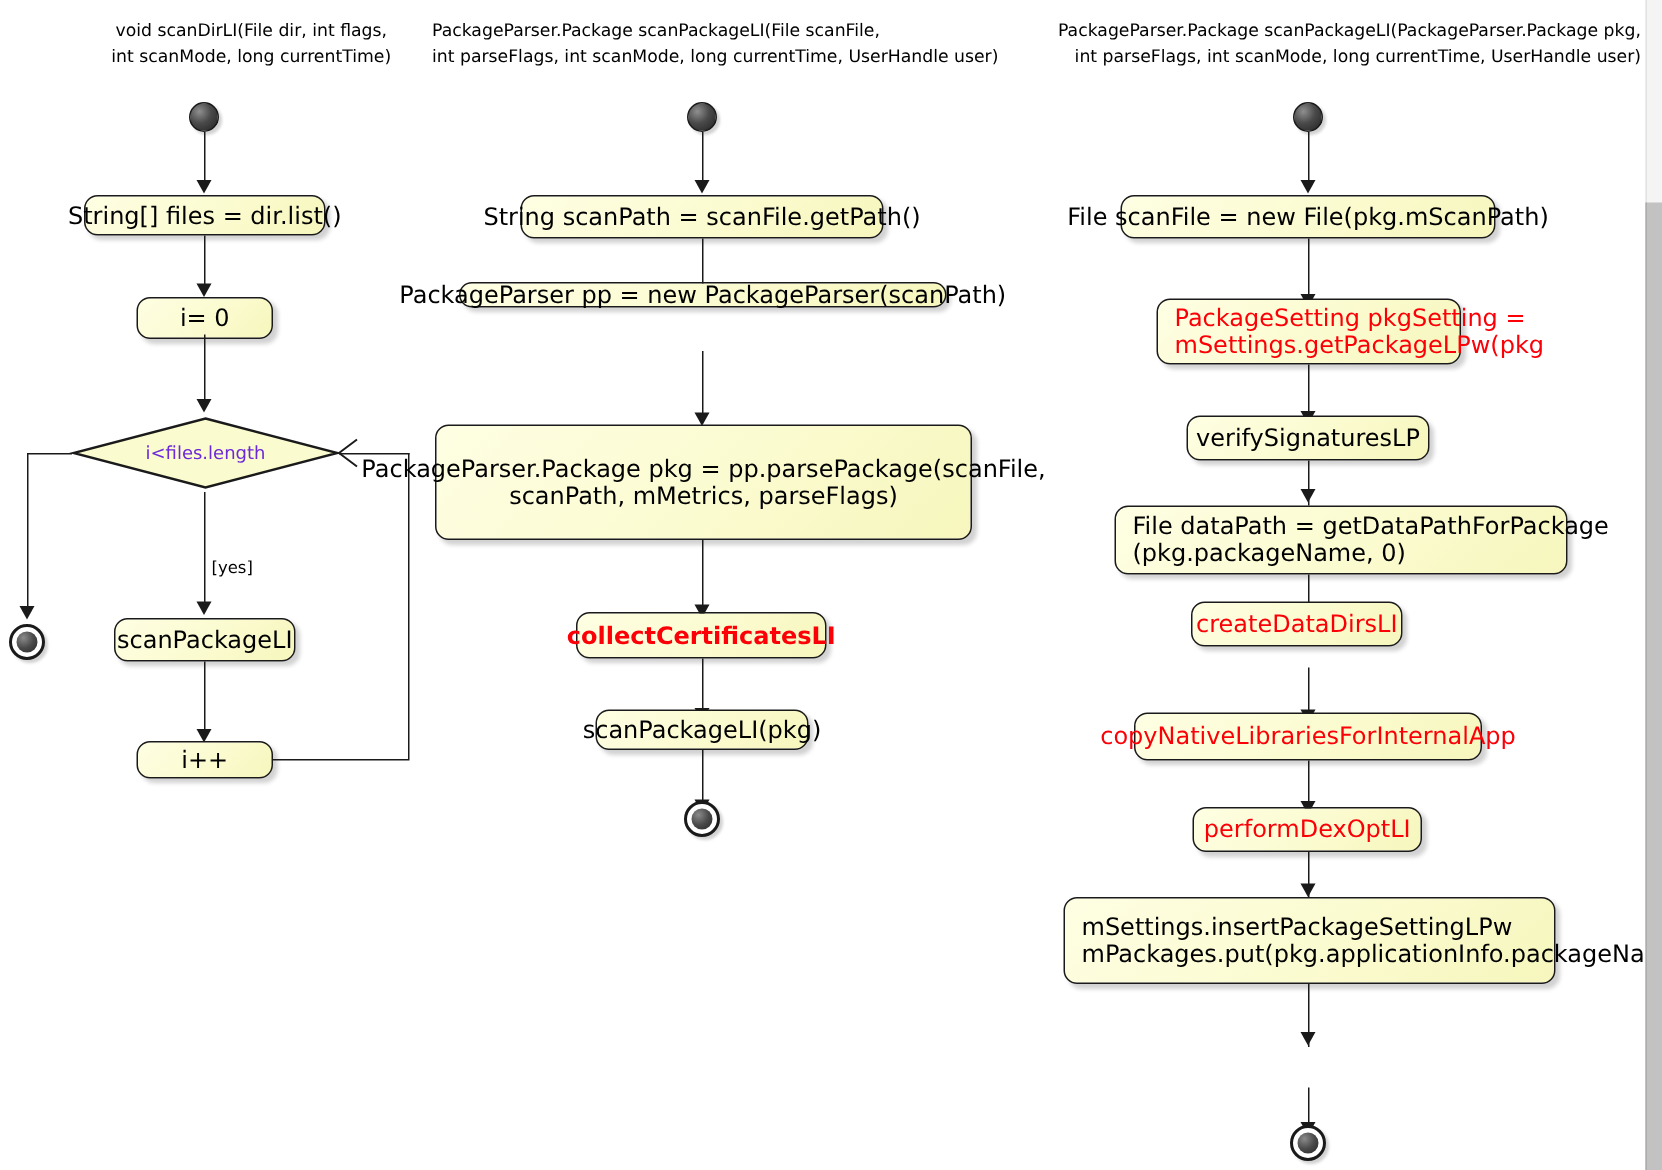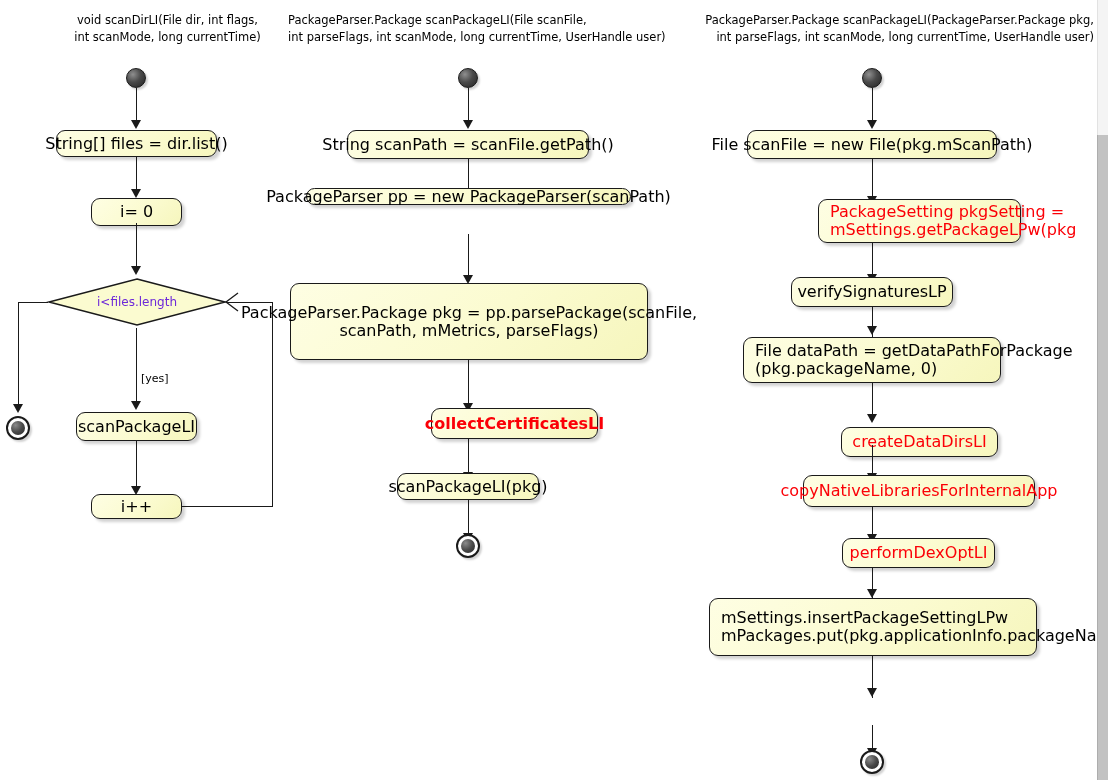--- a/index.html
+++ b/index.html
@@ -40,21 +40,21 @@
     display: flex;
     align-items: center;
     justify-content: center;
     font-size: 16px;
     line-height: 18px;
     color: #000000;
     text-align: center;
     white-space: pre;
     padding: 0 9px;
   }
-  .node.red { color: #fb0007; margin-left: 47px; }
+  .node.red { color: #fb0007; }
   .node.lefttext {
     justify-content: flex-start;
     text-align: left;
     padding-left: 11px;
   }
 
   
   .diamond {
     position: absolute;
   }
@@ -248,27 +248,27 @@
 mSettings.getPackageLPw(pkg</div>
 
   <div class="vline" style="left:872px; top:243px; height:32px;"></div>
   <div class="arrow-down" style="left:867px; top:274px;"></div>
 
   <div class="node" style="left:791px; top:277px; width:162px; height:30px;">verifySignaturesLP</div>
 
   <div class="vline" style="left:872px; top:307px; height:30px;"></div>
   <div class="arrow-down" style="left:867px; top:326px;"></div>
 
-  <div class="node lefttext" style="left:743px; top:337px; width:258px; height:46px;">File dataPath = getDataPathForPackage
+  <div class="node lefttext" style="left:743px; top:337px; width:302px; height:46px;">File dataPath = getDataPathForPackage
 (pkg.packageName, 0)</div>
 
   <div class="vline" style="left:872px; top:383px; height:32px;"></div>
   <div class="arrow-down" style="left:867px; top:414px;"></div>
 
-  <div class="node red" style="left:794px; top:427px; width:157px; height:30px;">createDataDirsLI</div>
+  <div class="node red" style="left:794px; top:401px; width:141px; height:30px;">createDataDirsLI</div>
 
   <div class="vline" style="left:872px; top:445px; height:30px;"></div>
   <div class="arrow-down" style="left:867px; top:473px;"></div>
 
   <div class="node red" style="left:756px; top:475px; width:232px; height:32px;">copyNativeLibrariesForInternalApp</div>
 
   <div class="vline" style="left:872px; top:507px; height:28px;"></div>
   <div class="arrow-down" style="left:867px; top:534px;"></div>
 
   <div class="node red" style="left:795px; top:538px; width:153px; height:30px;">performDexOptLI</div>

